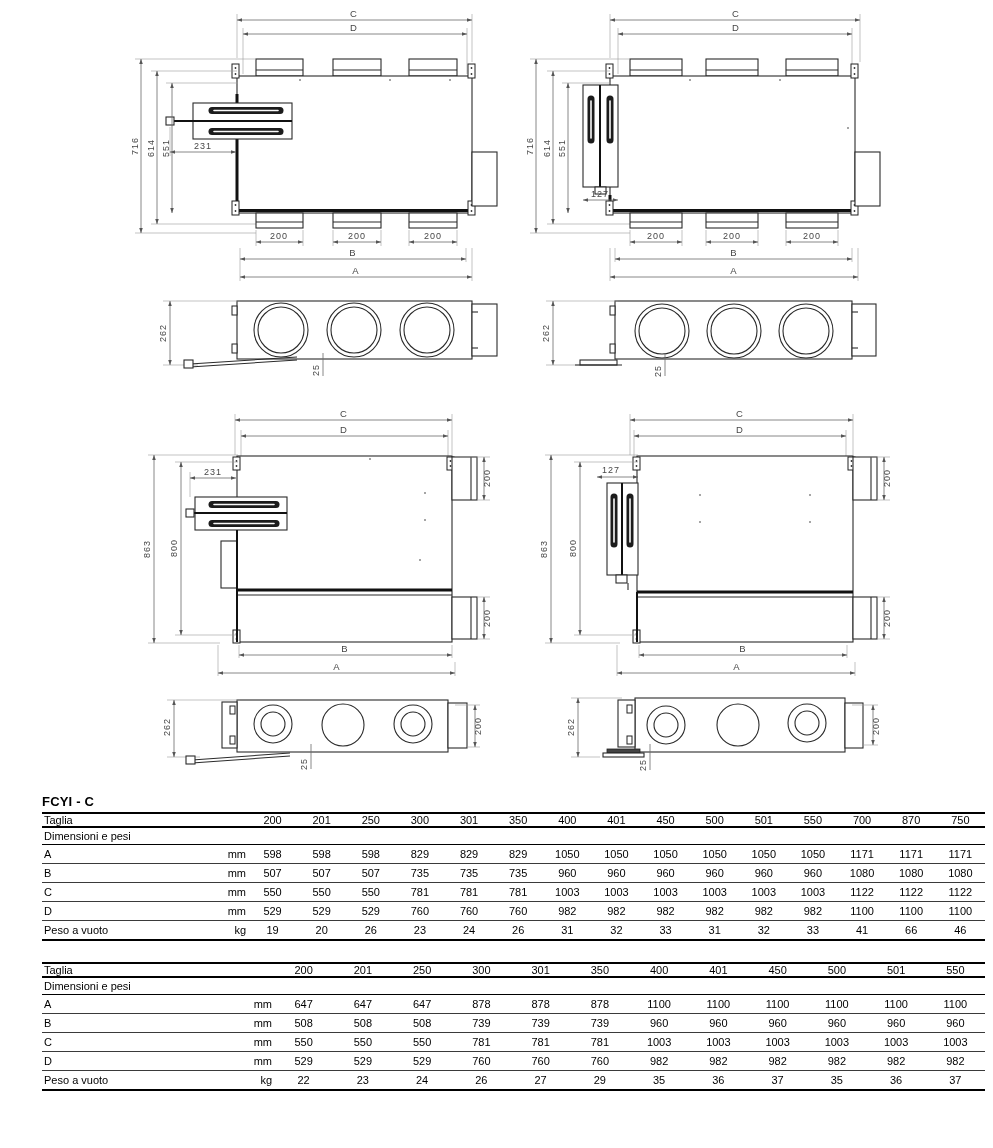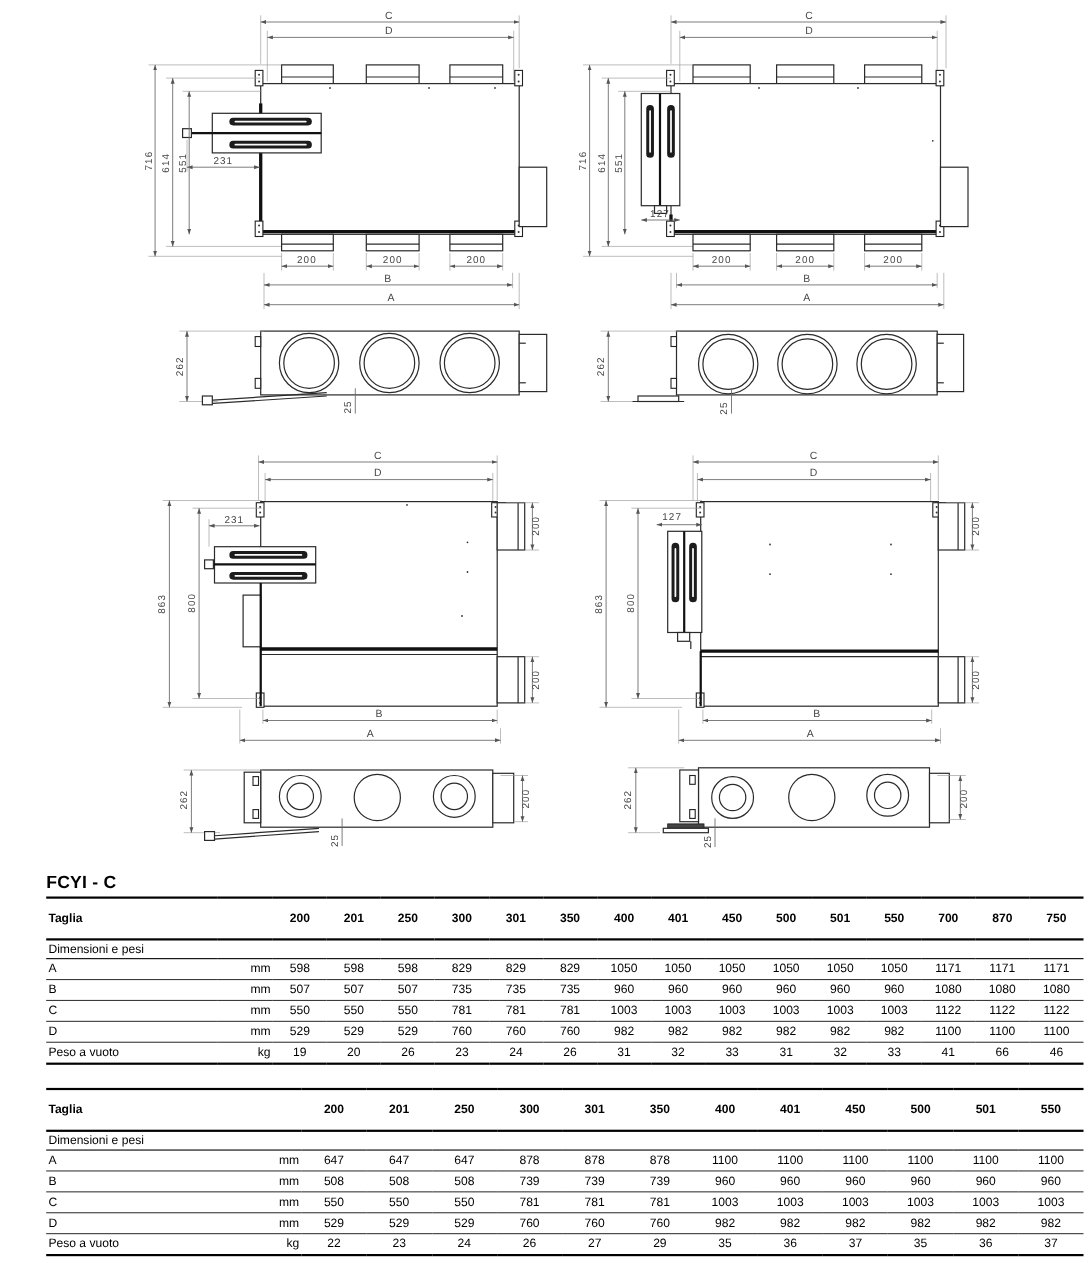--- a/index.html
+++ b/index.html
@@ -14,24 +14,24 @@
   .dim{stroke:#6b6b6b;stroke-width:0.8;fill:none;}
   .ext{stroke:#9a9a9a;stroke-width:0.6;fill:none;}
   .dt{fill:#474747;font-size:9px;letter-spacing:1px;text-anchor:middle;}
   .dl{fill:#474747;font-size:9.5px;letter-spacing:1px;text-anchor:middle;}
   .slotD{stroke:#1c1c1c;stroke-width:7;stroke-linecap:round;fill:none;}
   .slotW{stroke:#fafafa;stroke-width:1.6;stroke-linecap:round;fill:none;}
   .clip{fill:#fff;stroke:#222;stroke-width:1;}
   .dot{fill:#333;}
 
   .tables{padding:0 8px 0 42px;}
-  .tbl-title{font-size:16px;font-weight:bold;margin:0 0 3px 0;letter-spacing:0.2px;}
+  .tbl-title{font-size:13px;font-weight:bold;margin:0 0 3px 0;letter-spacing:0.2px;}
   table{border-collapse:collapse;width:100%;table-layout:fixed;}
   td{font-size:11px;padding:3px 2px;overflow:hidden;white-space:nowrap;}
-  tr.head td{border-top:2.6px solid #000;border-bottom:2.6px solid #000;font-weight:bold;padding:12px 2px;margin-left:48px;}
+  tr.head td{border-top:2.6px solid #000;border-bottom:2.6px solid #000;font-weight:normal;padding:0 2px;margin-left:48px;}
   tr.sect td{border-bottom:1.8px solid #000;font-weight:normal;padding:2px 2px;}
   tr.data td{border-bottom:0.8px solid #3a3a3a;}
   tr.data.last td{border-bottom:2.6px solid #000;}
   td.lbl{text-align:left;}
   td.unit{text-align:right;}
   tr td:nth-child(n+3){text-align:center;}
   section.tbl-c{margin-top:6px;}
   section.tbl-u{margin-top:21px;}
 </style>
 </head>

